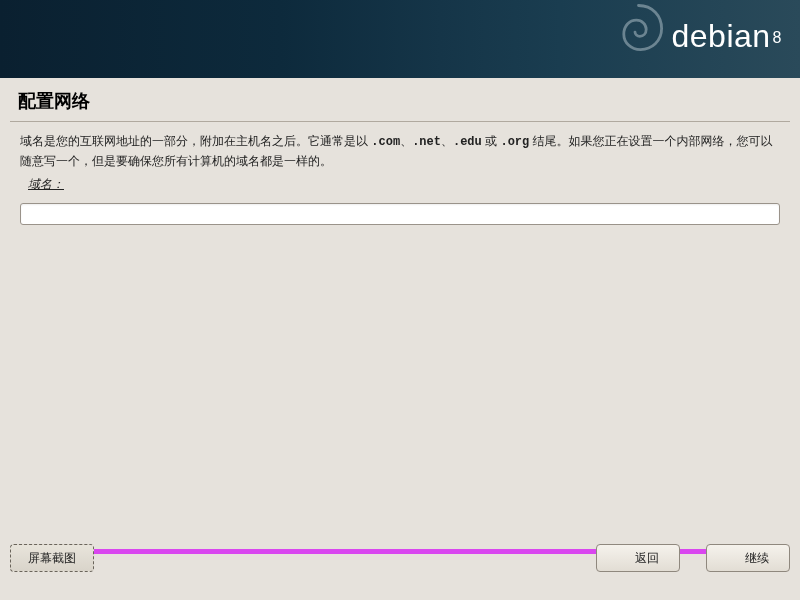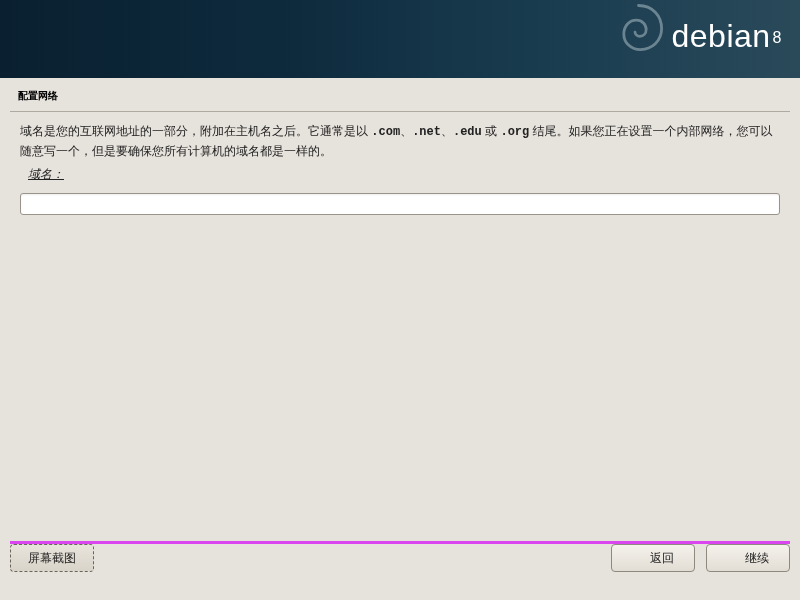--- a/index.html
+++ b/index.html
@@ -36,34 +36,34 @@
     }
     .swirl {
       position: absolute;
       right: 130px;
       top: -5px;
       width: 70px;
       height: 70px;
     }
     .page-title {
       padding: 11px 18px 8px 18px;
-      font-size: 10px;
+      font-size: 18px;
       font-weight: bold;
       color: #000;
     }
     .divider {
       margin: 0 10px;
       border: none;
       border-top: 1px solid #b0a99f;
     }
     .main-panel {
       margin: 0 10px;
       padding: 10px 10px 0 10px;
       height: 432px;
-      border-bottom: 3px solid #d946ef;
+      border-bottom: 5px solid #d946ef;
     }
     .desc-text {
       color: #222;
       line-height: 1.55;
       font-size: 12px;
     }
     .desc-text .mono {
       font-family: "Courier New", monospace;
       font-weight: bold;
     }
@@ -106,21 +106,21 @@
       font-size: 12px;
       cursor: pointer;
     }
     .btn-screenshot {
       float: left;
       background: linear-gradient(#e8e4db, #d9d4ca);
       border: 1px dashed #6a645b;
     }
     .btn-right {
       float: right;
-      margin-left: 11px;
+      margin-left: 26px;
       padding-left: 32px;
     }
   </style>
 </head>
 <body>
 
 <div class="banner">
   <svg class="swirl" viewBox="0 0 100 100">
     <path d="M55 15 C 75 15 88 30 88 48 C 88 66 74 78 58 78 C 44 78 34 68 34 56 C 34 44 42 36 52 36 C 60 36 66 42 66 49 C 66 55 62 59 57 59 C 53 59 50 56 50 53" fill="none" stroke="#b8c8d0" stroke-width="4" stroke-linecap="round" opacity="0.5"></path>
   </svg>

